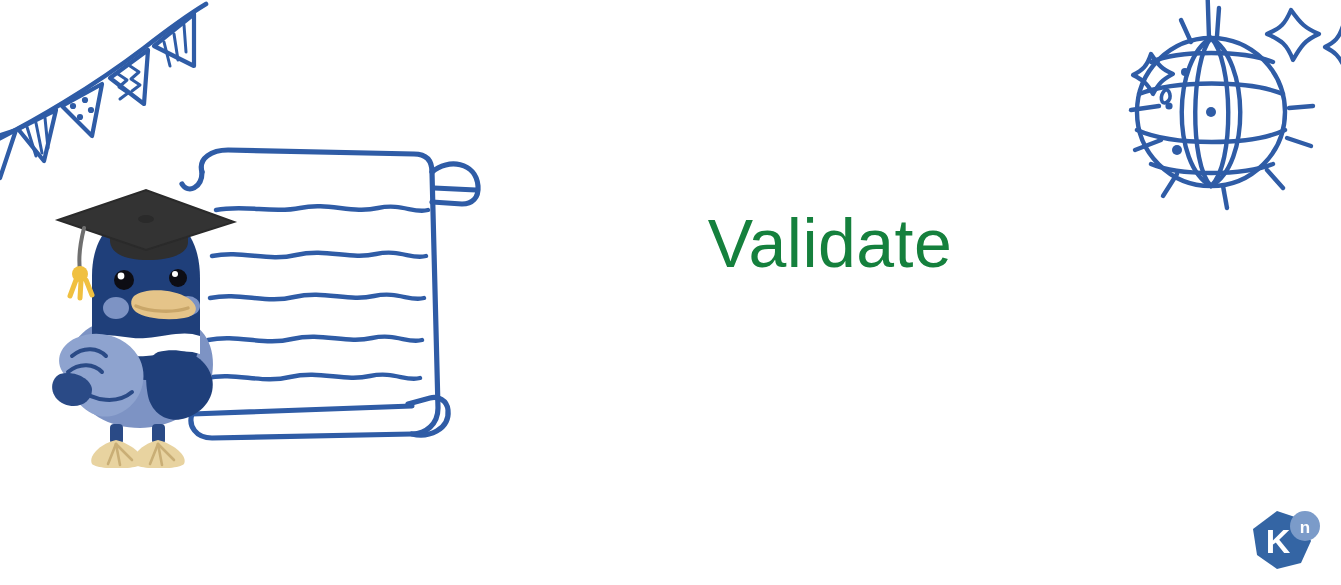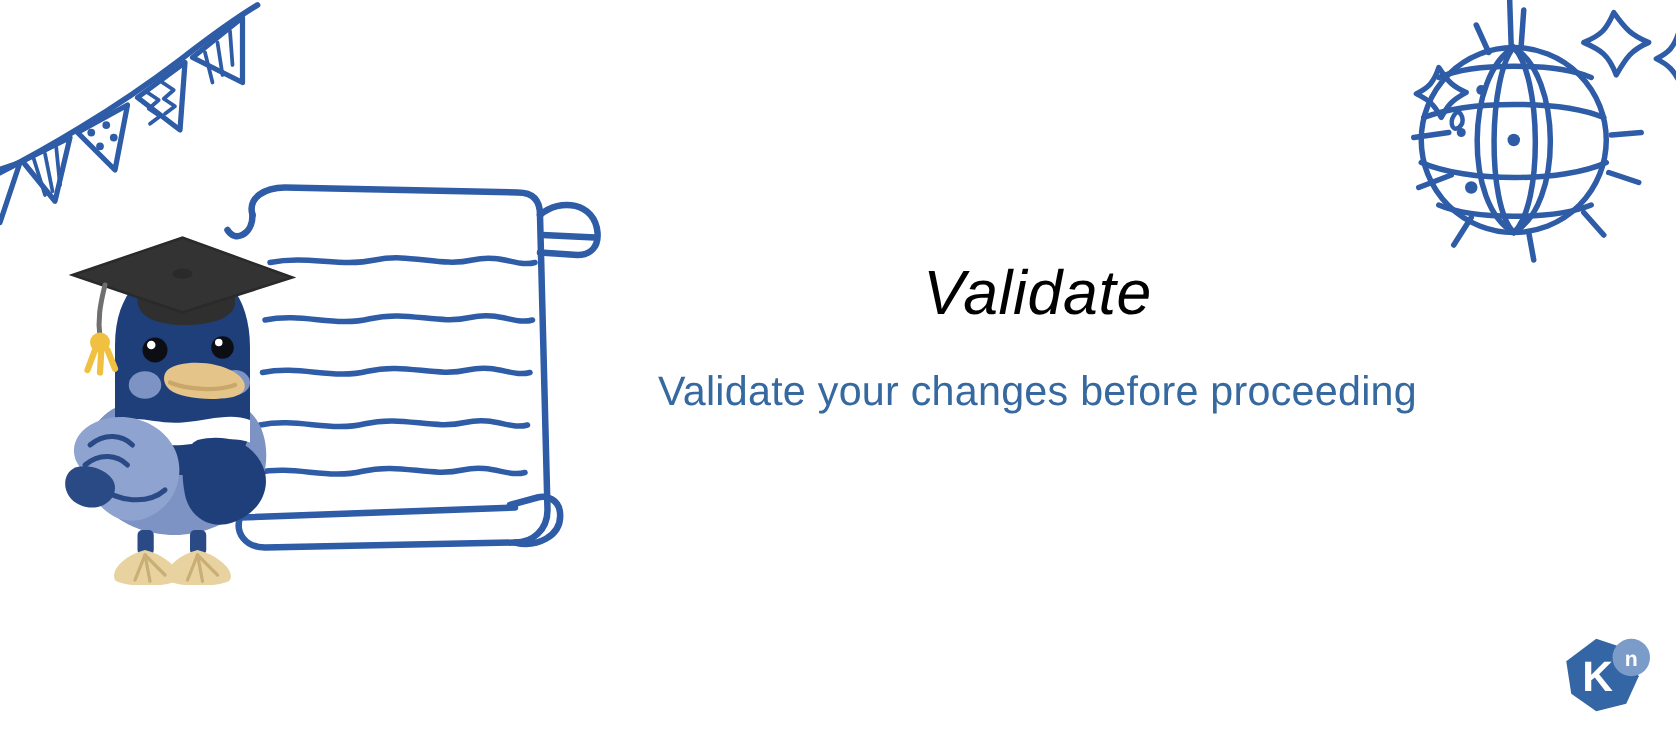--- a/index.html
+++ b/index.html
@@ -63,27 +63,26 @@
   
   .textblock {
     position: absolute;
     left: 470px;
     top: 208px;
     width: 720px;
     text-align: center;
   }
   .title {
     margin: 0;
-    font-size: 50px;
+    font-size: 68px;
     font-weight: 400;
     line-height: 1.05;
     letter-spacing: 0.5px;
-    color: #000000;
+    color: #15803d;
     white-space: nowrap;
-    font-style: italic;
   }
   .subtitle {
     margin: 32px 0 0 0;
     font-size: 33px;
     font-weight: 400;
     line-height: 1.2;
     letter-spacing: 0.2px;
     color: #36699f;
     white-space: nowrap;
   }
@@ -308,21 +307,20 @@
       <g fill="none" stroke="#f0c040" stroke-width="5" stroke-linecap="round">
         <path d="M28,92 L 22,108"></path>
         <path d="M33,93 L 32,110"></path>
         <path d="M38,92 L 44,107"></path>
       </g>
     </svg>
   </div>
 
   <div class="textblock">
     <h1 class="title">Validate</h1>
-    <p class="subtitle">Validate your changes before proceeding</p>
   </div>
 
   <svg class="logo" viewBox="0 0 76 70">
 
     <polygon points="30,4 54,12 64,34 54,56 30,62 10,48 6,22" fill="#3465a4"></polygon>
 
     <text x="31" y="46" font-family="'Liberation Sans', sans-serif" font-size="34" font-weight="bold" fill="#ffffff" text-anchor="middle">K</text>
 
     <circle cx="58" cy="19" r="15" fill="#7b9bc9"></circle>
     <text x="58" y="26" font-family="'Liberation Sans', sans-serif" font-size="17" font-weight="bold" fill="#ffffff" text-anchor="middle">n</text>

